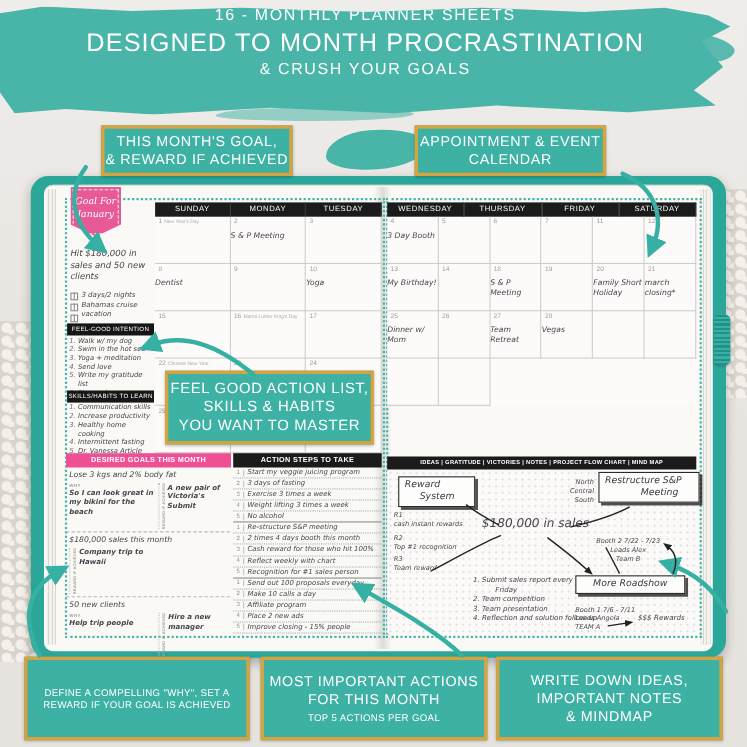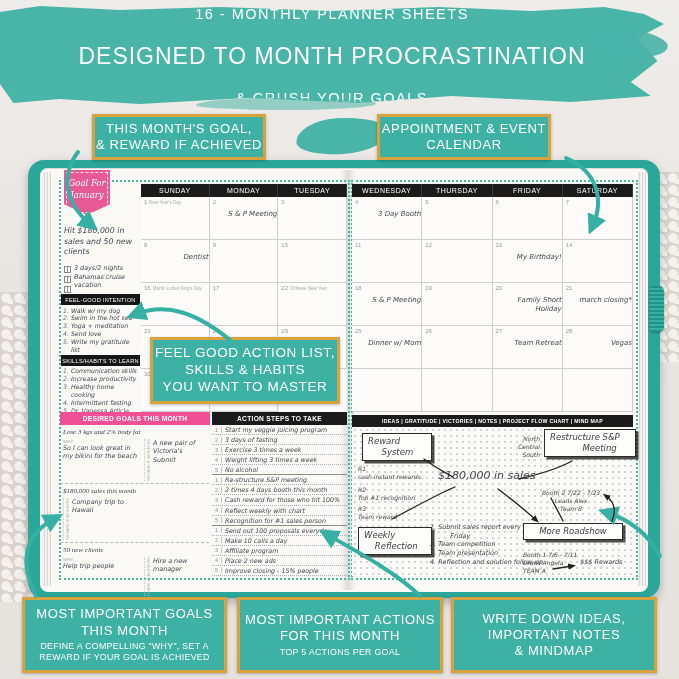--- a/index.html
+++ b/index.html
@@ -7,21 +7,21 @@
          font-family:"Liberation Sans",sans-serif;background:
          linear-gradient(180deg,#efedea 0%,#e9e6e2 40%,#e6e3df 100%);}
   
   .hex{position:absolute;background-color:#d7d1c9;
        background-image:radial-gradient(circle at 6px 6px,#f7f4f0 4.4px,rgba(0,0,0,0) 5.1px),
                         radial-gradient(circle at 12.5px 12px,#f7f4f0 4.4px,rgba(0,0,0,0) 5.1px);
        background-size:13px 12px;opacity:.85;}
   
   .banner{position:absolute;left:0;top:6px;width:664px;height:100px;background:#49b4a8;
           clip-path:polygon(0 6%,6% 0,18% 4%,33% 1%,50% 5%,66% 1%,80% 5%,91% 1%,97% 8%,100% 18%,96% 32%,99% 55%,95% 76%,98% 90%,86% 96%,68% 90%,54% 97%,37% 92%,21% 98%,9% 93%,2% 97%,0 78%);
-          display:flex;flex-direction:column;align-items:center;justify-content:space-between;gap:3px;color:#fff;text-align:center;}
+          display:flex;flex-direction:column;align-items:center;justify-content:flex-start;gap:3px;color:#fff;text-align:center;}
   .banner .l1{font-size:14.5px;letter-spacing:1.5px;}
   .banner .l2{font-size:23px;letter-spacing:1px;}
   .banner .l3{font-size:14.5px;letter-spacing:1.5px;}
   .dab{position:absolute;background:#49b4a8;border-radius:45% 55% 50% 50%/60% 45% 55% 40%;}
   
   .callout{position:absolute;background:#3db1a4;border:3px solid #d8a33e;color:#fff;text-align:center;
            display:flex;flex-direction:column;align-items:center;justify-content:center;
            white-space:pre-line;box-shadow:0 1px 3px rgba(0,0,0,.25);}
   .callout .title{font-size:13px;letter-spacing:.6px;line-height:1.25;white-space:pre-line;}
   .callout .title.big{font-size:13.5px;}
@@ -42,21 +42,21 @@
   
   .cal{position:absolute;}
   .cal-head{display:grid;}
   .cal-head-cell{background:#1b1b1b;color:#fff;font-size:7px;letter-spacing:.5px;text-align:center;
                  padding:3px 0;border-right:1px solid #3a3a3a;}
   .cal-grid{display:grid;grid-auto-rows:43px;background:#fcfbf9;}
   .cal-cell{border-right:1px solid #cfcecb;border-bottom:1px solid #cfcecb;overflow:hidden;position:relative;}
   .cal-top{display:flex;gap:2px;padding:2px 0 0 3px;align-items:baseline;}
   .cal-date{font-size:6px;color:#9b9b9b;}
   .cal-holiday{font-size:4.5px;color:#ababab;}
-  .cal-note{margin-top:5px;text-align:right;white-space:pre-line;}
+  .cal-note{margin-top:5px;text-align:left;white-space:pre-line;}
   
   .hand{font-family:"DejaVu Sans",sans-serif;font-style:italic;color:#46454c;}
   .cal-note.hand{font-size:7px;line-height:1.25;}
   
   .badge{position:absolute;left:64px;top:170px;width:46px;height:45px;background:#e75a95;
          clip-path:polygon(0 0,100% 0,100% 76%,50% 100%,0 76%);color:#fff;text-align:center;
          font-family:"DejaVu Serif",serif;font-style:italic;font-size:8.5px;line-height:1.35;
          display:flex;flex-direction:column;justify-content:center;padding-bottom:6px;box-sizing:border-box;
          outline:1px dashed rgba(255,255,255,.85);outline-offset:-3px;}
   .sb-text{position:absolute;white-space:pre-line;}
@@ -68,22 +68,22 @@
   .gift-col{display:flex;flex-direction:column;gap:3px;margin-right:3px;padding-top:2px;}
   .gift{width:5px;height:5px;border:1px solid #8a8a8a;position:relative;background:#fff;}
   .gift:before{content:"";position:absolute;left:2px;top:-1px;width:1px;height:6px;background:#8a8a8a;}
   
   .pink-header{position:absolute;background:#ef5094;color:#fff;font-size:6.6px;font-weight:bold;
                letter-spacing:.3px;text-align:center;padding:3px 0;}
   .black-header{position:absolute;background:#1b1b1b;color:#fff;font-weight:bold;
                 letter-spacing:.3px;text-align:center;padding:3px 0;}
   .goals-wrap{position:absolute;display:flex;flex-direction:column;}
   .goal-group{border-bottom:1px dashed #b9b8b4;padding:3px 2px 2px 3px;flex:1;}
-  .goal-line{font-size:7px;font-family:Liberation Serif, serif;}
-  .why-row{display:flex;margin-top:3px;}
+  .goal-line{font-size:7px;}
+  .why-row{display:flex;margin-top:3px;font-weight:bold;}
   .why-col{flex:1.35;}
   .why-label{font-size:4px;color:#9b9b9b;letter-spacing:.4px;}
   .why-text,.reward-text{font-size:6.4px;line-height:1.3;white-space:pre-line;}
   .reward-col{flex:1;display:flex;border-left:1px dotted #c4c3bf;padding-left:2px;}
   .reward-label{writing-mode:vertical-rl;transform:rotate(180deg);font-size:3.5px;color:#a0a09c;
                 letter-spacing:.2px;width:6px;text-align:center;}
   
   .actions-wrap{position:absolute;display:flex;flex-direction:column;}
   .action-row{display:flex;align-items:center;border-bottom:1px dotted #9fb4b0;flex:1;}
   .action-row.sep{border-bottom:1.5px solid #8e8e8a;}
@@ -222,20 +222,26 @@
           </div>
           <div class="cal-note hand">Dentist</div>
         </div>
         <div class="cal-cell">
           <div class="cal-top">
             <span class="cal-date">9</span>
           </div>
         </div>
         <div class="cal-cell">
           <div class="cal-top">
+            <span class="cal-date">10</span>
+          </div>
+          <div class="cal-note hand">Yoga</div>
+        </div>
+        <div class="cal-cell">
+          <div class="cal-top">
             <span class="cal-date">15</span>
           </div>
         </div>
         <div class="cal-cell">
           <div class="cal-top">
             <span class="cal-date">16</span>
             <span class="cal-holiday">Martin Luther King's Day</span>
           </div>
         </div>
         <div class="cal-cell">
@@ -276,21 +282,21 @@
         </div>
       </div>
     </div>
   <div class="cal" id="cal-right" style="left:352px;top:184px;width:281px;">
       <div class="cal-head" style="grid-template-columns: repeat(4, 1fr);">
         <div class="cal-head-cell">WEDNESDAY</div>
         <div class="cal-head-cell">THURSDAY</div>
         <div class="cal-head-cell">FRIDAY</div>
         <div class="cal-head-cell">SATURDAY</div>
       </div>
-      <div class="cal-grid" style="grid-template-columns: repeat(4, 1fr);">
+      <div class="cal-grid" style="grid-template-columns: repeat(6, 1fr);">
         <div class="cal-cell">
           <div class="cal-top">
             <span class="cal-date">4</span>
           </div>
           <div class="cal-note hand">3 Day Booth</div>
         </div>
         <div class="cal-cell">
           <div class="cal-top">
             <span class="cal-date">5</span>
           </div>
@@ -507,22 +513,20 @@
     <div class="mm-text hand" style="left:6px;top:38px;">R1
 cash instant rewards</div>
     <div class="mm-text hand mm-center" style="left:86px;top:42px;">$180,000 in sales</div>
     <div class="mm-text hand" style="left:6px;top:59px;">R2
 Top #1 recognition</div>
     <div class="mm-text hand" style="left:190px;top:62px;text-align:center;">Booth 2 7/22 - 7/23
 Leads Alex
 Team B</div>
     <div class="mm-text hand" style="left:6px;top:78px;">R3
 Team reward</div>
-    <div class="mm-box" style="left:6px;top:100px;width:62px;">Weekly
-    Reflection</div>
     <div class="mm-text hand" style="left:78px;top:96px;font-size:6.4px;">1. Submit sales report every
           Friday
 2. Team competition
 3. Team presentation
 4. Reflection and solution follow-up</div>
     <div class="mm-box" style="left:171px;top:96px;width:88px;text-align:center;">More Roadshow</div>
     <div class="mm-text hand" style="left:171px;top:124px;">Booth 1 7/6 - 7/11
 Leads Angela
 TEAM A</div>
     <div class="mm-text hand" style="left:228px;top:131px;font-size:6.5px;">$$$ Rewards</div>
@@ -535,22 +539,20 @@
   <div class="callout" style="left:377px;top:114px;width:168px;height:40px;">
     <div class="title">APPOINTMENT &amp; EVENT
 CALENDAR</div>
   </div>
   <div class="callout" style="left:150px;top:337px;width:184px;height:61px;">
     <div class="title big">FEEL GOOD ACTION LIST,
 SKILLS &amp; HABITS
 YOU WANT TO MASTER</div>
   </div>
   <div class="callout" style="left:22px;top:597px;width:199px;height:70px;">
-    <div class="title">MOST IMPORTANT GOALS
-THIS MONTH</div>
     <div class="sub">DEFINE A COMPELLING "WHY", SET A
 REWARD IF YOUR GOAL IS ACHIEVED</div>
   </div>
   <div class="callout" style="left:237px;top:597px;width:200px;height:70px;">
     <div class="title">MOST IMPORTANT ACTIONS
 FOR THIS MONTH</div>
     <div class="sub">TOP 5 ACTIONS PER GOAL</div>
   </div>
   <div class="callout" style="left:451px;top:597px;width:200px;height:70px;">
     <div class="title">WRITE DOWN IDEAS,

